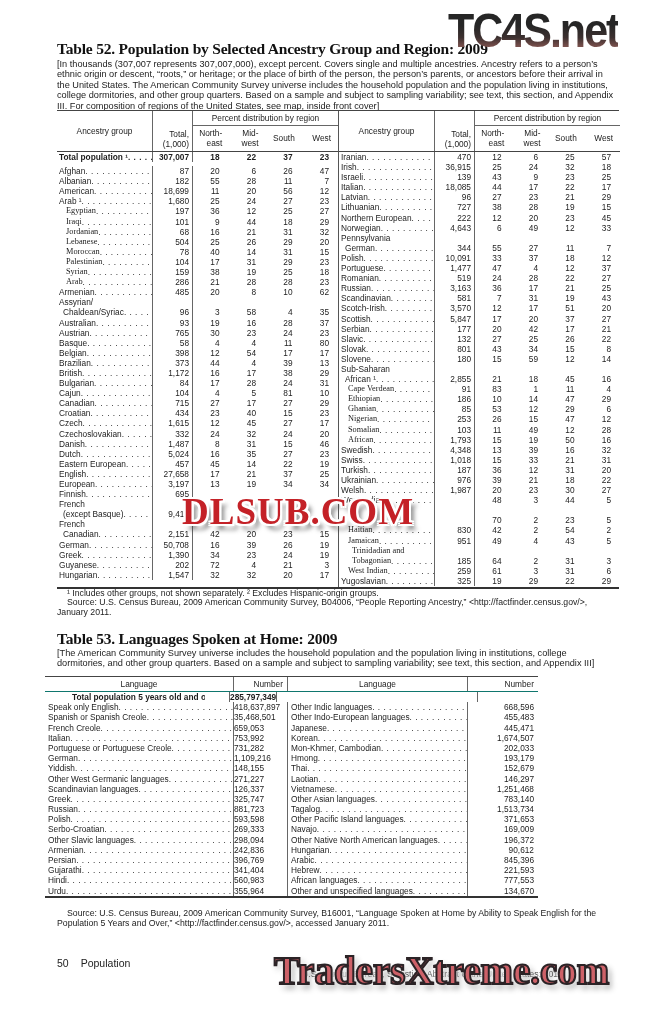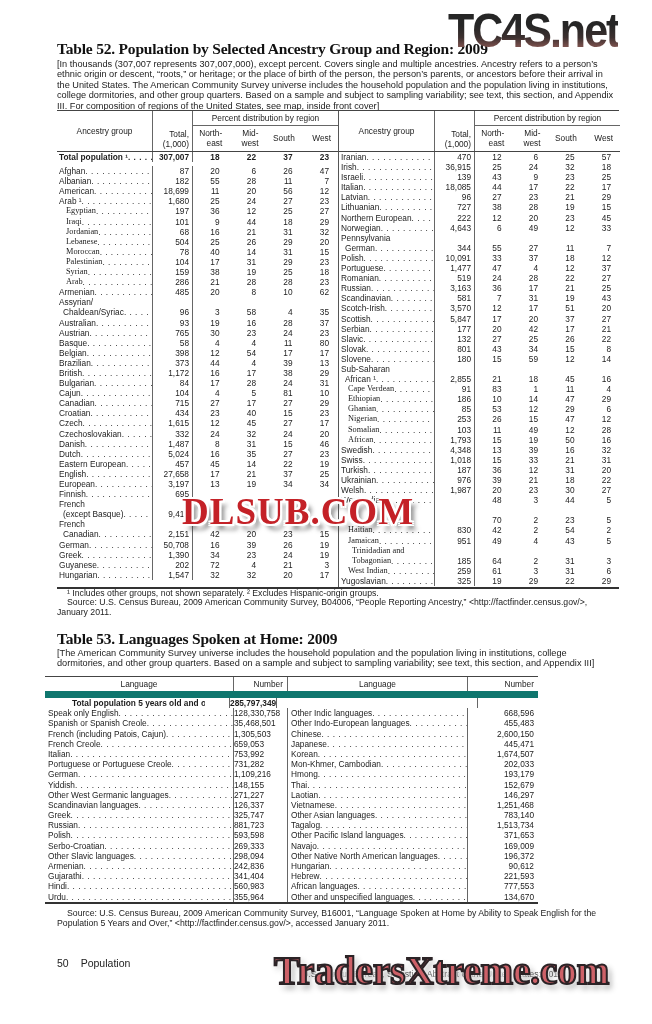--- a/index.html
+++ b/index.html
@@ -47,21 +47,21 @@
   .w2 .lt{padding-left:4px;}
   .i.w1 .lt, .i.w2 .lt{padding-left:11px;}
   
   .fnote{position:absolute;left:57px;width:557px;font-size:8.7px;line-height:9.8px;color:#222;}
   #t52-fn1{top:589px;text-indent:10px;}
   #t52-src{top:598px;text-indent:10px;}
   #t53-src{top:909px;text-indent:10px;width:545px;}
   
   #t53{position:absolute;left:45px;top:676px;width:493px;font-size:8.3px;
        border-top:1px solid #444;}
-  .t53head{height:14px;line-height:14px;border-bottom:7px solid #0f766e;display:flex;}
+  .t53head{height:14px;line-height:14px;border-bottom:1px solid #0f766e;display:flex;}
   .t53head .hc{box-sizing:border-box;}
   .hl1{width:188px;text-align:center;}
   .hn1{width:55px;text-align:right;padding-right:4px;border-left:1px solid #666;border-right:1px solid #666;}
   .hl2{width:179px;text-align:center;}
   .hn2{width:71px;text-align:right;padding-right:4px;border-left:1px solid #666;}
   #t53-body{border-bottom:2px solid #333;}
   .r53{display:flex;height:10.2px;line-height:10.25px;}
   .r53 .c{box-sizing:border-box;overflow:hidden;}
   .l1{width:188px;display:flex;padding-left:3px;white-space:nowrap;}
   .n1{width:55px;text-align:left;padding-right:4px;border-left:1px solid #666;border-right:1px solid #666;}
@@ -1102,53 +1102,41 @@
             <span class="lt"></span>
             <span class="dots"></span>
           </span>
           <span class="c n2"></span>
         </div>
         <div class="r53">
           <span class="c l1">
             <span class="lt">Speak only English</span>
             <span class="dots"></span>
           </span>
-          <span class="c n1">128,330,758</span>
+          <span class="c n1">418,637,897</span>
           <span class="c l2">
             <span class="lt">Other Indic languages</span>
             <span class="dots"></span>
           </span>
           <span class="c n2">668,596</span>
         </div>
         <div class="r53">
           <span class="c l1">
             <span class="lt">Spanish or Spanish Creole</span>
             <span class="dots"></span>
           </span>
           <span class="c n1">35,468,501</span>
           <span class="c l2">
             <span class="lt">Other Indo-European languages</span>
             <span class="dots"></span>
           </span>
           <span class="c n2">455,483</span>
         </div>
         <div class="r53">
           <span class="c l1">
-            <span class="lt">French (including Patois, Cajun)</span>
-            <span class="dots"></span>
-          </span>
-          <span class="c n1">1,305,503</span>
-          <span class="c l2">
-            <span class="lt">Chinese</span>
-            <span class="dots"></span>
-          </span>
-          <span class="c n2">2,600,150</span>
-        </div>
-        <div class="r53">
-          <span class="c l1">
             <span class="lt">French Creole</span>
             <span class="dots"></span>
           </span>
           <span class="c n1">659,053</span>
           <span class="c l2">
             <span class="lt">Japanese</span>
             <span class="dots"></span>
           </span>
           <span class="c n2">445,471</span>
         </div>
@@ -1288,20 +1276,32 @@
           <span class="c l1">
             <span class="lt">Armenian</span>
             <span class="dots"></span>
           </span>
           <span class="c n1">242,836</span>
           <span class="c l2">
             <span class="lt">Hungarian</span>
             <span class="dots"></span>
           </span>
           <span class="c n2">90,612</span>
+        </div>
+        <div class="r53">
+          <span class="c l1">
+            <span class="lt">Persian</span>
+            <span class="dots"></span>
+          </span>
+          <span class="c n1">396,769</span>
+          <span class="c l2">
+            <span class="lt">Arabic</span>
+            <span class="dots"></span>
+          </span>
+          <span class="c n2">845,396</span>
         </div>
         <div class="r53">
           <span class="c l1">
             <span class="lt">Gujarathi</span>
             <span class="dots"></span>
           </span>
           <span class="c n1">341,404</span>
           <span class="c l2">
             <span class="lt">Hebrew</span>
             <span class="dots"></span>

